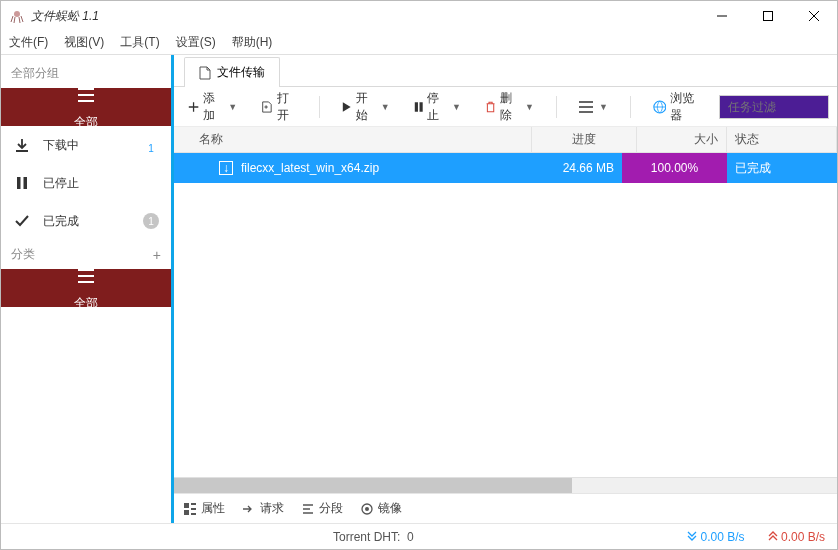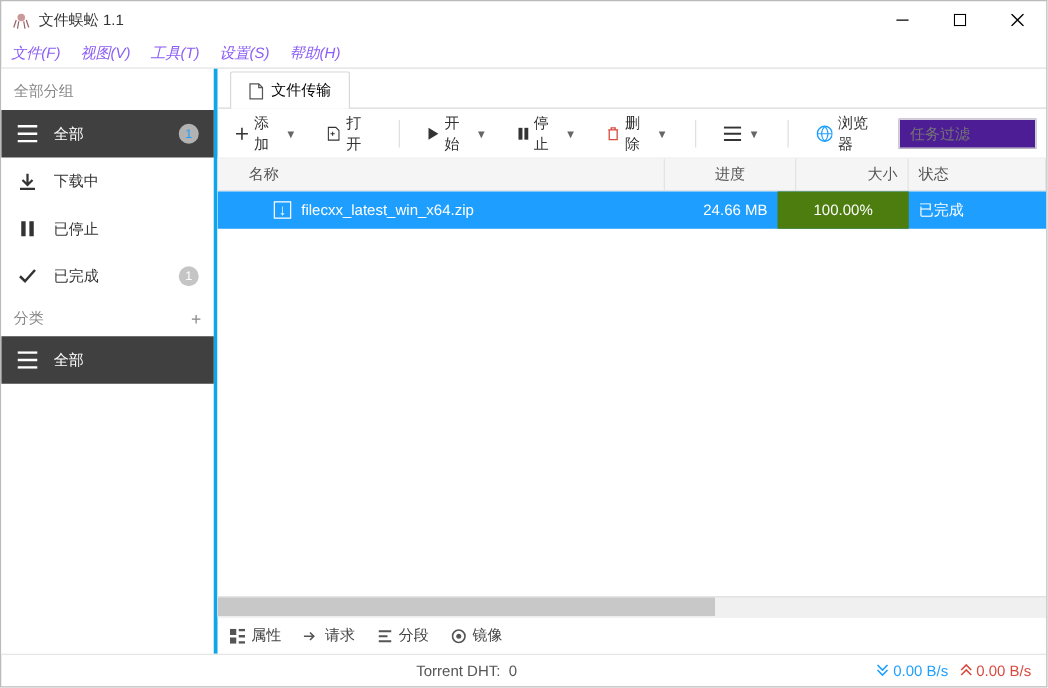--- a/index.html
+++ b/index.html
@@ -1,29 +1,29 @@
 <!DOCTYPE html>
 <html><head>
 <meta charset="utf-8">
 <style>
 * { box-sizing: border-box; margin: 0; padding: 0; font-family: "Microsoft YaHei", "Segoe UI", sans-serif; font-size: 12px; }
 body { background: #fff; width: 838px; height: 550px; overflow: hidden; border: 1px solid #bbb; display: flex; flex-direction: column; }
 .titlebar { height: 30px; display: flex; align-items: center; padding: 0 0 0 8px; }
 .titlebar .logo { width: 16px; height: 16px; margin-right: 6px; }
-.titlebar .title { flex: 1; font-size: 12px; color: #333; }
+.titlebar .title { flex: 1; font-size: 12px; color: #333; font-style: italic; }
 .win-btns { display: flex; height: 100%; }
 .win-btn { width: 46px; height: 100%; display: flex; align-items: center; justify-content: center; color: #333; }
 .win-btn svg { width: 10px; height: 10px; }
-.menubar { height: 24px; display: flex; align-items: center; padding: 0 8px; gap: 16px; color: #8b5cf6; border-bottom: 1px solid #e0e0e0; font-style: italic; }
+.menubar { height: 24px; display: flex; align-items: center; padding: 0 8px; gap: 16px; color: #404040; border-bottom: 1px solid #e0e0e0; }
 .menubar span { }
 .content { flex: 1; display: flex; min-height: 0; }
 .sidebar { width: 170px; background: #fff; display: flex; flex-direction: column; padding-top: 4px; }
 .sidebar-header { padding: 6px 10px; color: #888; font-size: 12px; display: flex; align-items: center; justify-content: space-between; }
 .sidebar-item { height: 38px; display: flex; align-items: center; padding: 0 12px; gap: 12px; color: #333; position: relative; }
-.sidebar-item.active { background: #404040; color: #fff; }
+.sidebar-item.active { background: #7f1d1d; color: #fff; flex-direction: column; }
 .sidebar-item .icon { width: 18px; display: flex; align-items: center; justify-content: center; }
 .sidebar-item .badge { width: 16px; height: 16px; border-radius: 50%; background: #c5c5c5; color: #fff; display: flex; align-items: center; justify-content: center; font-size: 10px; margin-left: auto; }
 .sidebar-item.active .badge { background: rgba(255,255,255,0.6); color: #1e9fff; }
 .plus-add { color: #888; font-size: 14px; }
 .main { flex: 1; display: flex; flex-direction: column; border-left: 3px solid #0ea5e9; min-width: 0; }
 .tabs { height: 32px; display: flex; align-items: flex-end; border-bottom: 1px solid #d9d9d9; padding-left: 10px; }
 .tab { border: 1px solid #d9d9d9; border-bottom: none; padding: 6px 14px; display: flex; align-items: center; gap: 6px; background: #fff; position: relative; top: 1px; border-radius: 2px 2px 0 0; }
 .toolbar { height: 40px; display: flex; align-items: center; padding: 0 8px; gap: 12px; border-bottom: 1px solid #ececec; }
 .tb-btn { display: flex; align-items: center; gap: 4px; padding: 4px 6px; color: #333; }
 .tb-btn .caret { font-size: 9px; color: #666; margin-left: 2px; }
@@ -35,26 +35,26 @@
 .col-name { flex: 1; margin-left: 17px; }
 .col-size { width: 90px; justify-content: flex-end; }
 .col-prog { width: 105px; justify-content: center; }
 .col-status { width: 110px; }
 .list-body { flex: 1; overflow: auto; background: #fff; position: relative; min-height: 0; }
 .row { height: 30px; display: flex; align-items: center; color: #fff; background: #1e9fff; }
 .row .cell { padding: 0 8px; display: flex; align-items: center; }
 .row .col-name { gap: 8px; }
 .row .col-name .checkbox-icon { width: 14px; height: 14px; border: 1px solid #fff; display: flex; align-items: center; justify-content: center; font-size: 12px; margin-left: 20px; }
 .row .col-prog { padding: 0; }
-.row .prog-bar { width: 100%; height: 30px; background: #4d7c0f; display: flex; align-items: center; justify-content: center; color: #fff; }
+.row .prog-bar { width: 100%; height: 30px; background: #a21caf; display: flex; align-items: center; justify-content: center; color: #fff; }
 .hscroll-track { position: absolute; bottom: 0; left: 0; right: 0; height: 16px; background: #f0f0f0; border-top: 1px solid #e0e0e0; }
 .hscroll-thumb { height: 100%; background: #c8c8c8; width: 60%; }
 .bottom-tabs { height: 30px; display: flex; align-items: center; padding: 0 10px; gap: 18px; border-top: 1px solid #e5e5e5; color: #444; }
 .bottom-tab { display: flex; align-items: center; gap: 5px; }
-.statusbar { height: 26px; display: flex; align-items: center; justify-content: flex-end; padding: 0 12px; gap: 9px; border-top: 1px solid #e5e5e5; color: #555; }
+.statusbar { height: 26px; display: flex; align-items: center; justify-content: flex-end; padding: 0 12px; gap: 23px; border-top: 1px solid #e5e5e5; color: #555; }
 .statusbar .dht { margin-right: auto; margin-left: 320px; }
 .delete-icon { color: #d94a3f; }
 .globe { color: #1e9fff; }
 .dl-speed { color: #1e9fff; }
 .ul-speed { color: #d94a3f; }
 </style>
 </head>
 <body>
 
 <div class="titlebar">

